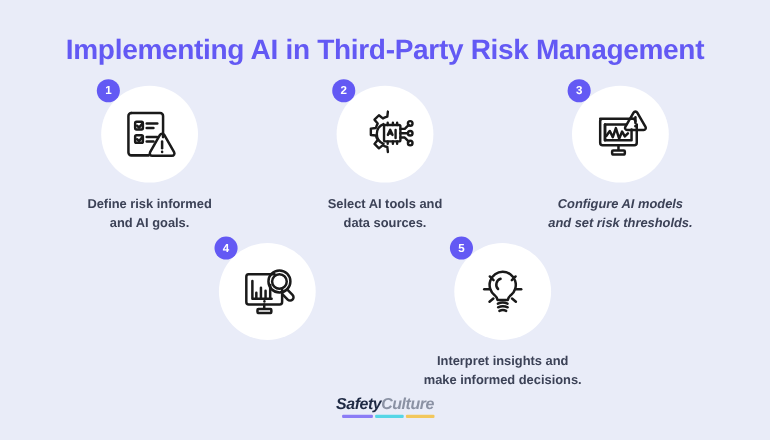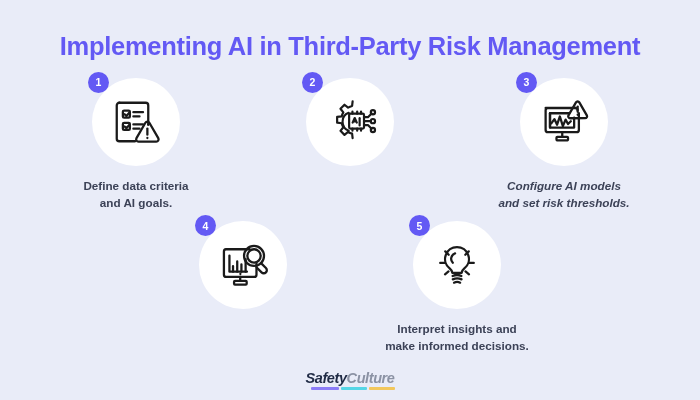--- a/index.html
+++ b/index.html
@@ -100,21 +100,21 @@
     font-weight: bold;
     color: #3c4257;
     text-align: center;
     line-height: 1.42;
     white-space: pre-line;
   }
   .footer {
     position: absolute;
     left: 0;
     right: 0;
-    bottom: 10px;
+    bottom: 20px;
     display: flex;
     justify-content: center;
     align-items: center;
   }
   .logo {
     position: relative;
     display: inline-block;
     font-size: 14.5px;
     font-weight: bold;
     font-style: italic;
@@ -168,21 +168,21 @@
                 <path d="M19 37.2 l2 2 l3.6 -4.2"></path>
                 <path d="M29 34.8 h11" stroke-width="2.6"></path>
                 <path d="M29 39.6 h7" stroke-width="2.6"></path>
                 <path d="M45 31.5 a2.6 2.6 0 0 1 2.25 1.3 l10.2 17.7 a2.6 2.6 0 0 1 -2.25 3.9 h-20.4 a2.6 2.6 0 0 1 -2.25 -3.9 l10.2 -17.7 a2.6 2.6 0 0 1 2.25 -1.3 z"></path>
                 <path d="M45 39.5 v7"></path>
                 <path d="M45 50.2 v0.2"></path>
               </svg>
             </span>
           </div>
         </div>
-        <div class="caption" style="color: rgb(60, 66, 87);">Define data criteria
+        <div class="caption" style="color: rgb(60, 66, 87);">Define risk informed
 and AI goals.</div>
       </div>
 
       <div class="step">
         <div class="circle-wrap">
           <div class="badge" style="background: rgb(99, 89, 244);">2</div>
           <div class="circle" style="background: rgb(255, 255, 255);">
             <span>
               <svg width="56" height="56" viewBox="0 0 64 64" fill="none" stroke="#1a1a1a" stroke-width="2.5" stroke-linecap="round" stroke-linejoin="round">
                 <path d="M35 8.5 l-0.6 5.2 a18.6 18.6 0 0 0 -4.6 1.9 l-4.1 -3.3 l-4.6 4.6 l3.3 4.1 a18.6 18.6 0 0 0 -1.9 4.6 l-5.2 0.6 v6.6 l5.2 0.6 a18.6 18.6 0 0 0 1.9 4.6 l-3.3 4.1 l4.6 4.6 l4.1 -3.3 a18.6 18.6 0 0 0 4.6 1.9 l0.6 5.2"></path>
@@ -195,20 +195,22 @@
                 <path d="M48 35.5 h4.5 l4.2 4.2"></path>
                 <circle cx="58.2" cy="20.8" r="2.4"></circle>
                 <circle cx="58.2" cy="31" r="2.4"></circle>
                 <circle cx="58.2" cy="41.2" r="2.4"></circle>
                 <path d="M34.8 22.5 v-2.4 M40.2 22.5 v-2.4 M44.6 22.5 v-2.4"></path>
                 <path d="M34.8 39.5 v2.4 M40.2 39.5 v2.4 M44.6 39.5 v2.4"></path>
               </svg>
             </span>
           </div>
         </div>
+        <div class="caption" style="color: rgb(60, 66, 87);">Select AI tools and
+data sources.</div>
       </div>
 
       <div class="step">
         <div class="circle-wrap">
           <div class="badge" style="background: rgb(99, 89, 244);">3</div>
           <div class="circle" style="background: rgb(255, 255, 255);">
             <span>
               <svg width="56" height="56" viewBox="0 0 64 64" fill="none" stroke="#1a1a1a" stroke-width="2.6" stroke-linecap="round" stroke-linejoin="round">
                 <path d="M11 16 h34 M49 22 v19 a2.6 2.6 0 0 1 -2.6 2.6 h-32.8 a2.6 2.6 0 0 1 -2.6 -2.6 v-22.4 a2.6 2.6 0 0 1 2.6 -2.6"></path>
                 <path d="M45 16 a2.6 2.6 0 0 1 2.6 2.6"></path>

